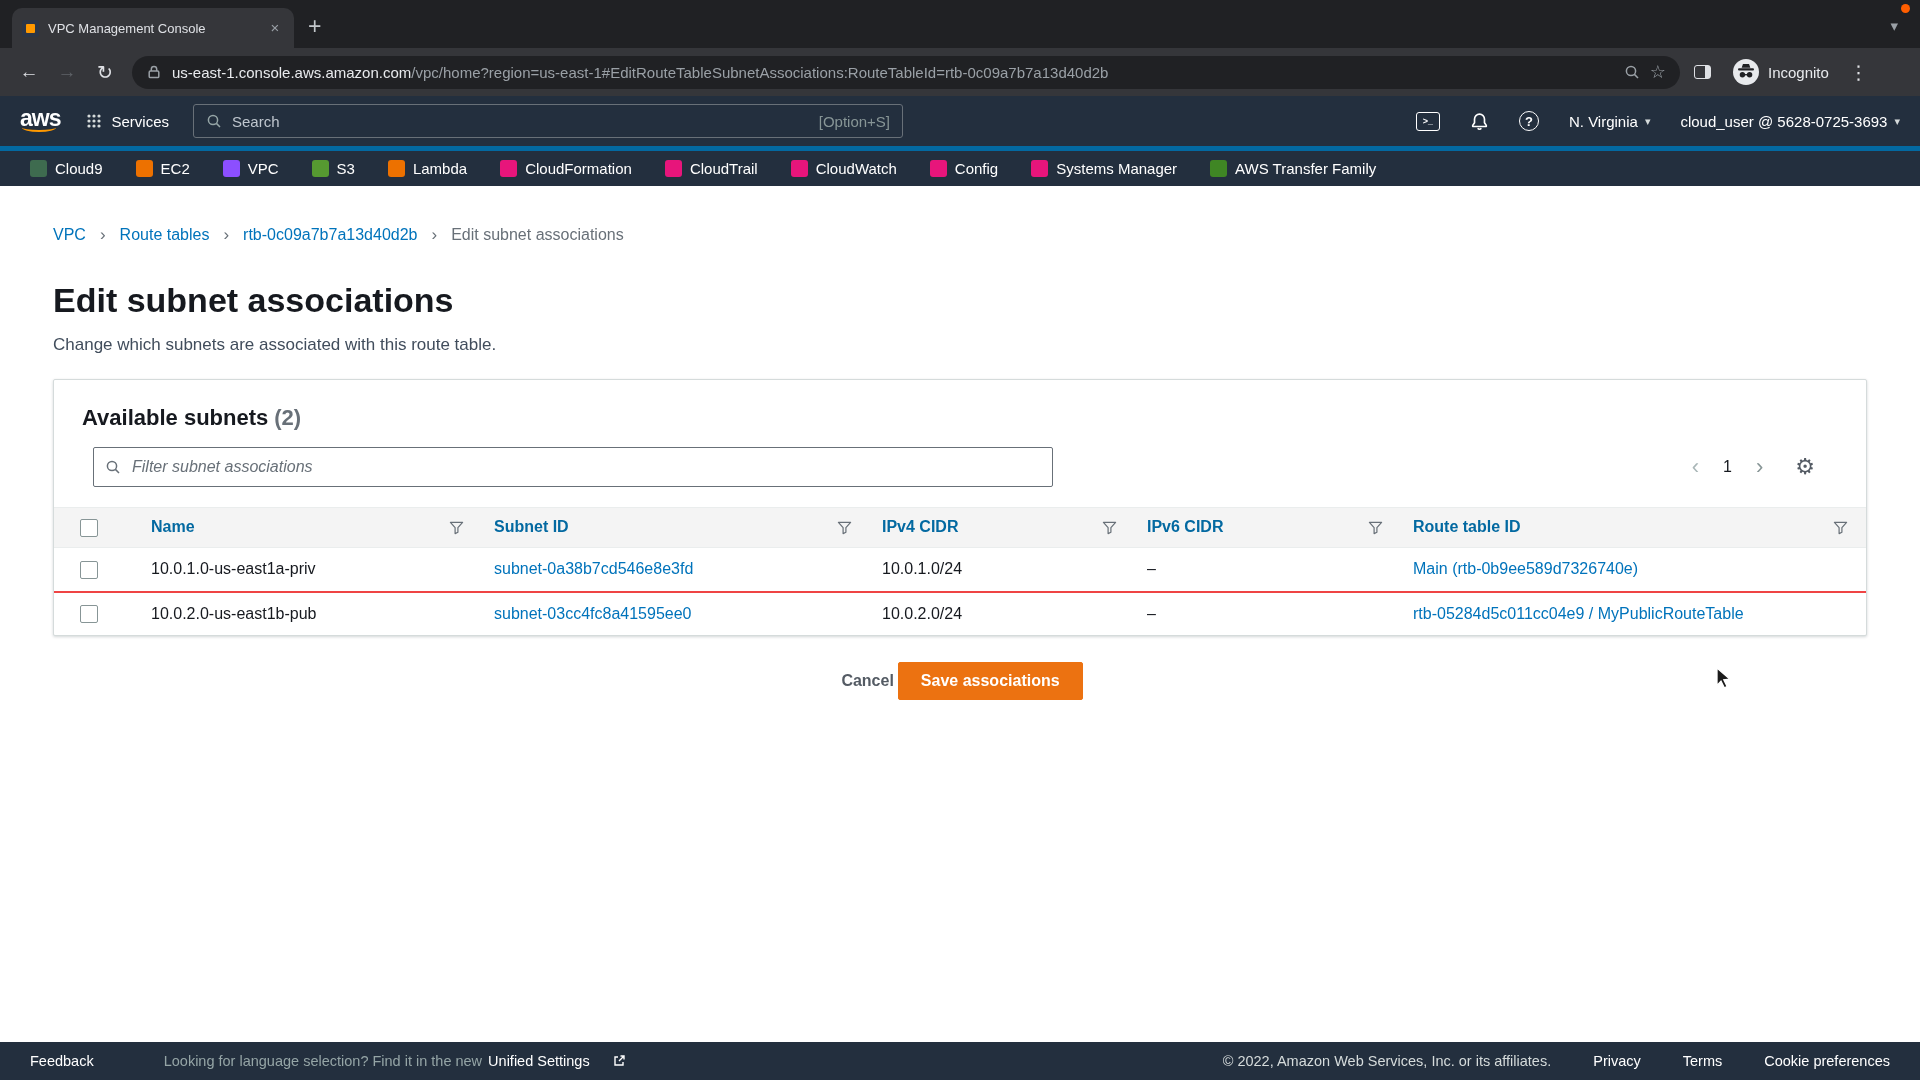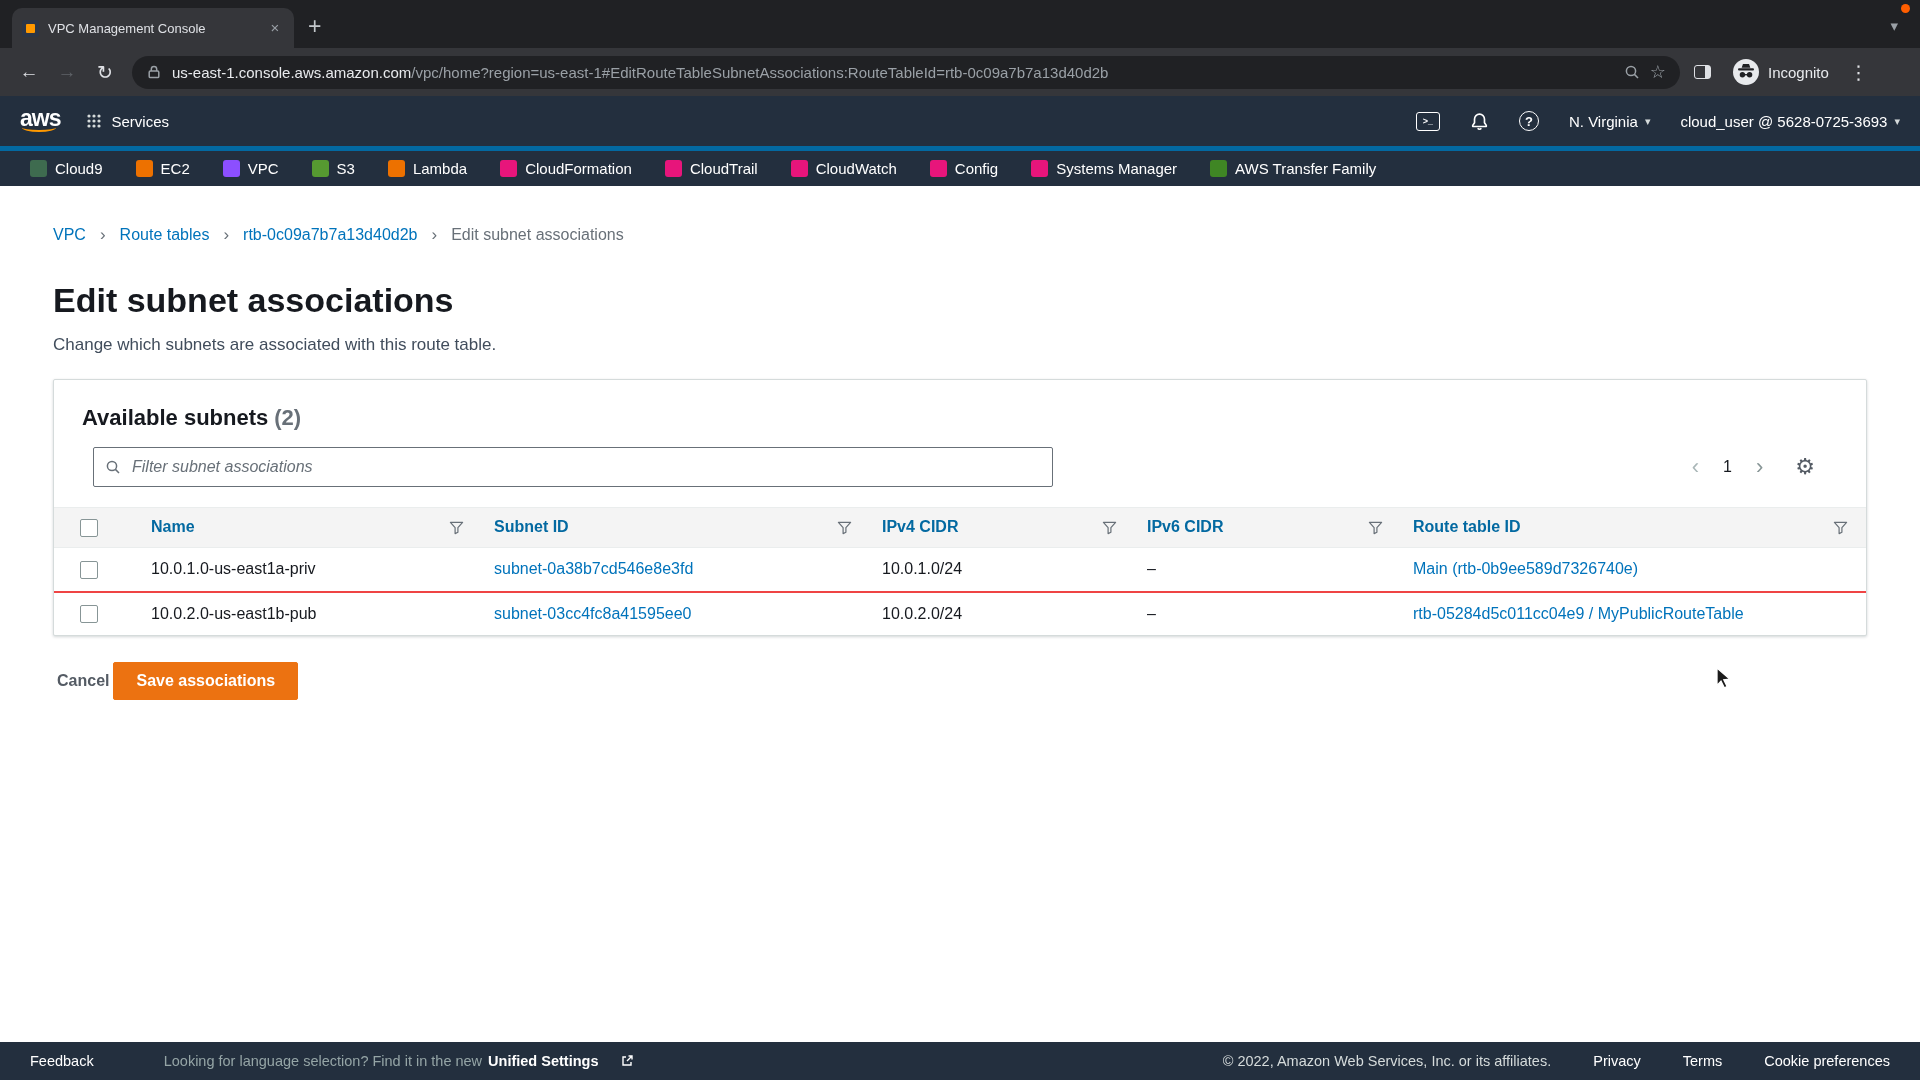--- a/index.html
+++ b/index.html
@@ -85,31 +85,31 @@
   thead tr{background:#f4f4f4}
   th{font-size:16px;font-weight:700;color:#0369a1;text-align:left;padding:10px 12px;border-top:1px solid #eaeded;border-bottom:1px solid #eaeded}
   .th-inner{display:flex;align-items:center;justify-content:space-between;padding-right:6px}
   .funnel{color:#687078;display:flex;cursor:pointer}
   td{font-size:16px;color:#16191f;padding:12px 12px;border-bottom:2px solid #ef4444}
   tbody tr:last-child td{border-bottom:none}
   .cb{width:18px;height:18px;border:1px solid #879596;border-radius:2px;background:#fff;display:inline-block;vertical-align:middle;cursor:pointer}
   .cb-cell{padding-left:26px}
   a.cell-link{color:#0073bb;text-decoration:none;cursor:pointer}
 
-  .actions{display:flex;justify-content:flex-start;align-items:center;margin-top:26px}
+  .actions{display:flex;justify-content:center;align-items:center;margin-top:26px}
   .btn-cancel{background:none;border:none;font-family:"Liberation Sans",sans-serif;font-weight:700;color:#545b64;font-size:16px;cursor:pointer;padding:8px 4px}
   .btn-primary{background:#ec7211;border:1px solid #ec7211;border-radius:2px;color:#fff;font-family:"Liberation Sans",sans-serif;font-weight:700;font-size:16px;padding:9px 22px;cursor:pointer}
 
   .cursor{position:absolute;left:1712px;top:480px;pointer-events:none}
 
   
   .footer{height:38px;background:#232f3e;display:flex;align-items:center;padding:0 30px;flex:0 0 auto;font-size:14.5px}
   .f-feedback{color:#fff;cursor:pointer;margin-right:70px}
   .f-hint{color:#95a5a6}
-  .f-unified{color:#fff;font-weight:700;margin-left:6px;cursor:pointer;display:inline-flex;align-items:center;gap:22px}
+  .f-unified{color:#fff;font-weight:400;margin-left:6px;cursor:pointer;display:inline-flex;align-items:center;gap:22px}
   .f-right{margin-left:auto;display:flex;align-items:flex-end;gap:42px}
   .f-copy{color:#d5dbdb}
   .f-link{color:#fff;cursor:pointer}
   .extlink{color:#fff;display:flex}
 </style>
 </head>
 <body>
 
 <div class="screen">
 
@@ -175,20 +175,28 @@
               <circle cx="3" cy="8" r="1.6"></circle>
               <circle cx="8" cy="8" r="1.6"></circle>
               <circle cx="13" cy="8" r="1.6"></circle>
               <circle cx="3" cy="13" r="1.6"></circle>
               <circle cx="8" cy="13" r="1.6"></circle>
               <circle cx="13" cy="13" r="1.6"></circle>
             </g>
           </svg>
       </span>
       <span>Services</span>
+    </div>
+    <div class="searchbox">
+      <svg width="16" height="16" viewBox="0 0 16 16">
+          <circle cx="7" cy="7" r="4.6" fill="none" stroke="currentColor" stroke-width="1.5"></circle>
+          <path d="M10.4 10.4 14 14" stroke="currentColor" stroke-width="1.5"></path>
+        </svg>
+      <input class="search-input" placeholder="Search" style="">
+      <span class="shortcut">[Option+S]</span>
     </div>
     <div class="nav-right">
       <span class="term-ic">&gt;_</span>
       <span class="bell">
         <svg width="19" height="19" viewBox="0 0 16 16">
             <path d="M8 1.8a4.2 4.2 0 0 0-4.2 4.2v3L2.3 11.3v.9h11.4v-.9L12.2 9V6A4.2 4.2 0 0 0 8 1.8z" fill="none" stroke="currentColor" stroke-width="1.4" stroke-linejoin="round"></path>
             <path d="M6.6 13.6a1.5 1.5 0 0 0 2.8 0" fill="none" stroke="currentColor" stroke-width="1.4"></path>
           </svg>
       </span>
       <span class="help-ic">?</span>

